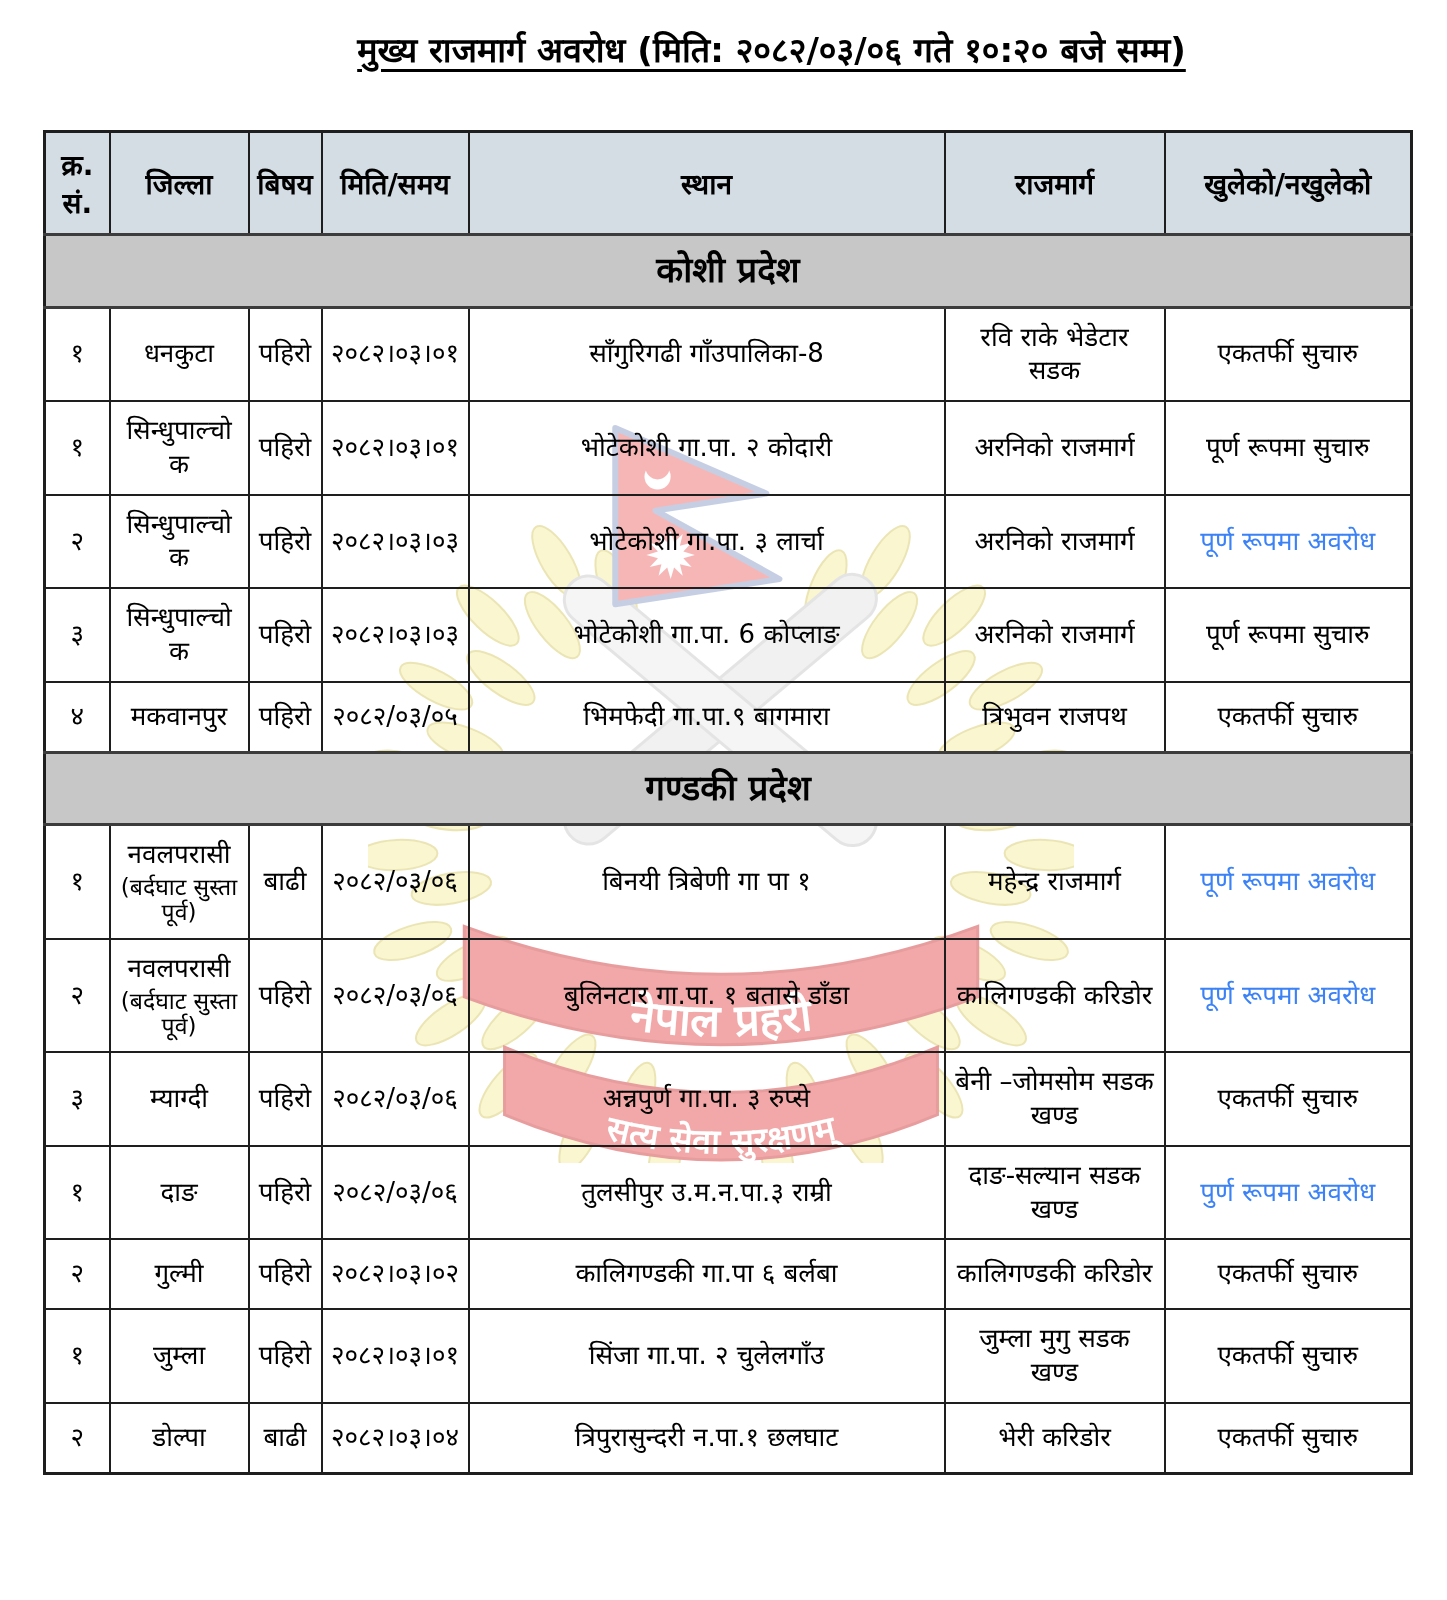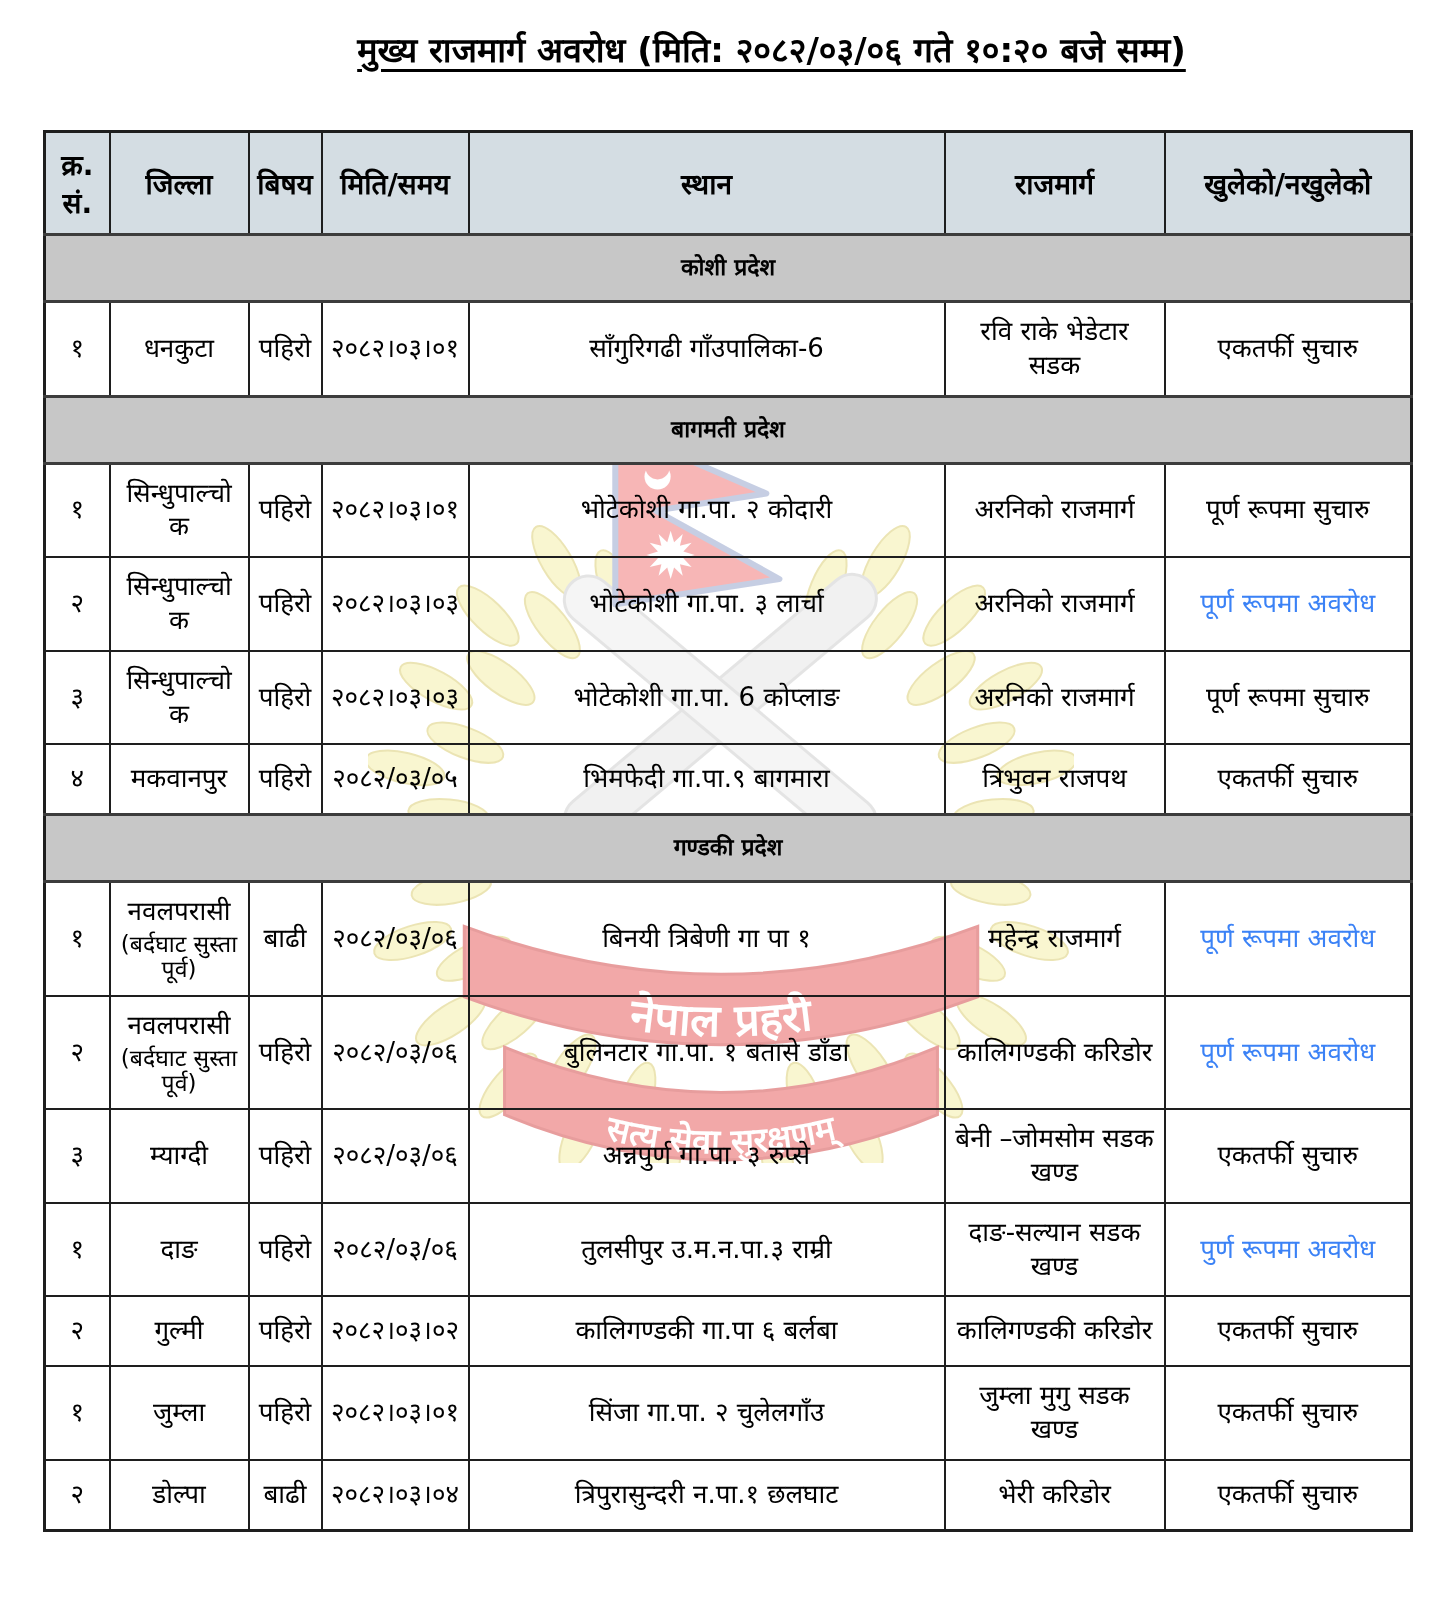--- a/index.html
+++ b/index.html
@@ -29,21 +29,21 @@
     border:3px solid #1e1e1e;
   }
   .report-table th,.report-table td{
     border:2px solid #1e1e1e;text-align:center;vertical-align:middle;
     padding:12px 6px;color:#000;word-wrap:break-word;
   }
   .report-table thead th{
     background:#d4dde3;font-size:28px;font-weight:bold;height:44px;
   }
   .section-row td{
-    background:#c7c7c7;font-weight:bold;font-size:23px;height:40px;
+    background:#c7c7c7;font-weight:bold;font-size:35px;height:40px;
     border-top:3px solid #3c3c3c;border-bottom:3px solid #3c3c3c;
   }
   tbody td{font-size:26px;height:44px;background:transparent;line-height:1.3;}
   td.red{color:#3b82f6;}
   .district-note{font-size:23px;margin-top:3px;line-height:1.1;}
 </style>
 </head>
 <body>
 
 <svg class="watermark" viewBox="0 0 700 740" aria-hidden="true">
@@ -149,26 +149,23 @@
   </thead>
   <tbody>
       <tr class="section-row">
         <td colspan="7">कोशी प्रदेश</td>
       </tr>
       <tr>
         <td>१</td>
         <td>धनकुटा</td>
         <td>पहिरो</td>
         <td>२०८२।०३।०१</td>
-        <td>साँगुरिगढी गाँउपालिका-6</td>
+        <td>साँगुरिगढी गाँउपालिका-8</td>
         <td>रवि राके भेडेटार सडक</td>
         <td>एकतर्फी सुचारु</td>
-      </tr>
-      <tr class="section-row">
-        <td colspan="7">बागमती प्रदेश</td>
       </tr>
       <tr>
         <td>१</td>
         <td>सिन्धुपाल्चोक</td>
         <td>पहिरो</td>
         <td>२०८२।०३।०१</td>
         <td>भोटेकोशी गा.पा. २ कोदारी</td>
         <td>अरनिको राजमार्ग</td>
         <td>पूर्ण रूपमा सुचारु</td>
       </tr>

